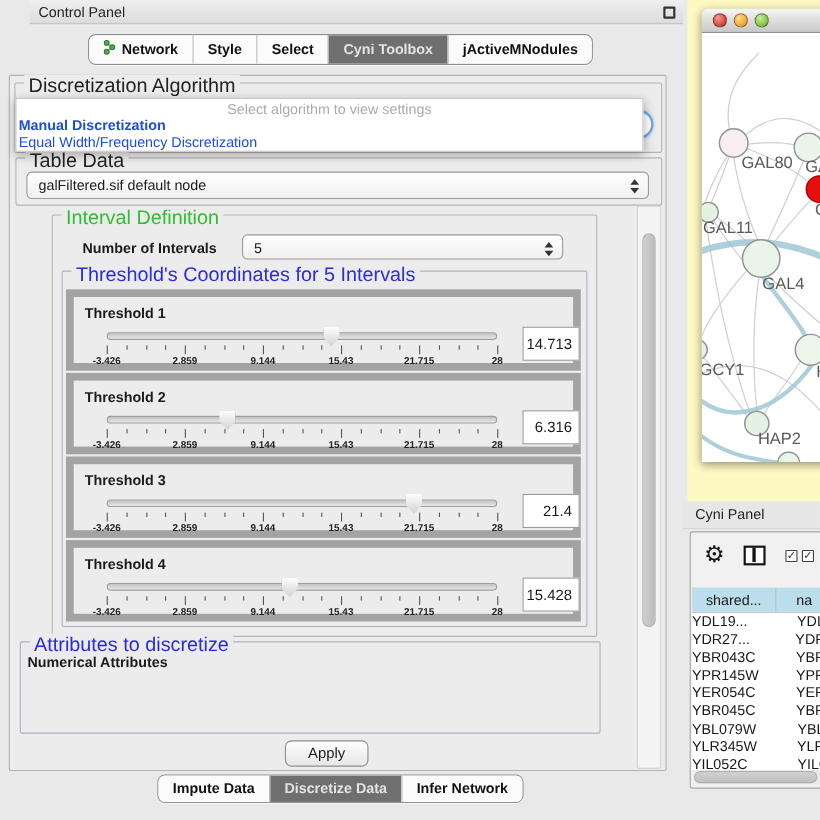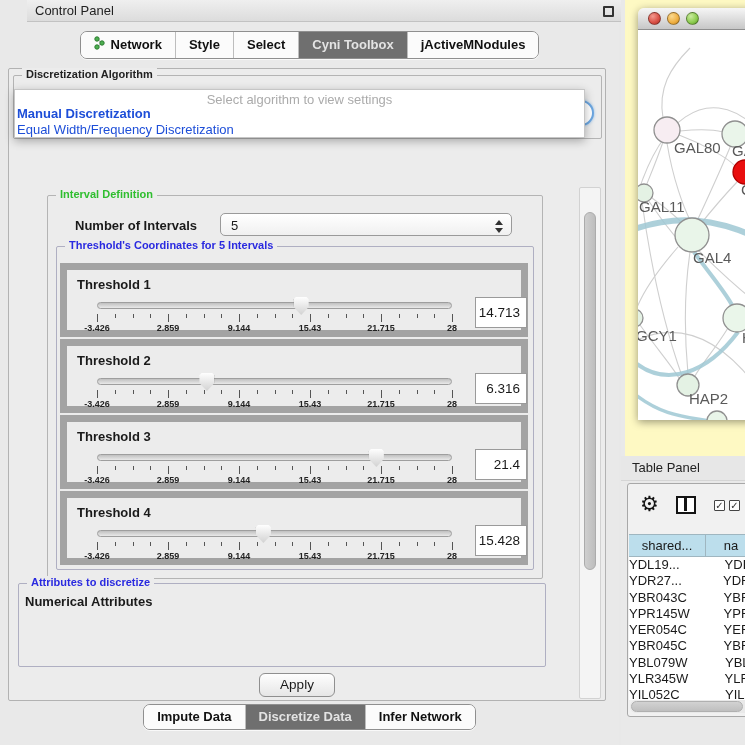--- a/index.html
+++ b/index.html
@@ -24,21 +24,21 @@
   .seg.sel { background:#6F6F6F; color:#E3E3E3; }
   #top-tabbar { top:31px; }
   #bottom-tabbar { top:704px; }
 
   
   #content-box { position:absolute; left:8px; top:68px; width:598px; height:633px;
     border:1px solid #B2B2B2; border-radius:2px; background:#ECECEC; }
 
   .titled { position:absolute; border:1px solid #B4B4B4; border-radius:2px; }
   .titled > .t-title { position:absolute; top:-8px; left:8px; background:#ECECEC; padding:0 4px;
-    font-size:11px; white-space:nowrap;font-weight:bold; }
+    font-size:18px; white-space:nowrap; }
   .t-green { color:#2FBE2F; }
   .t-blue  { color:#2A2AE0; }
   .t-dark  { color:#222; }
 
   
   #algo-panel { left:4px; top:6px; width:589px; height:64px; }
   #algo-combo { position:absolute; left:8px; top:24px; width:572px; height:26px; background:#FFF;
     border:2px solid #6CA6E0; border-radius:13px; box-shadow:0 0 3px #8CBCE8; }
   #algo-combo .spin { position:absolute; right:9px; top:4px; }
 
@@ -187,20 +187,30 @@
     </div>
 
     <div id="algo-popup">
       <div class="prompt">Select algorithm to view settings</div>
       <div id="popup-options">
           <div class="opt" style="top: 16px; font-weight: bold;">Manual Discretization</div>
           <div class="opt" style="top: 32px; font-weight: normal;">Equal Width/Frequency Discretization</div>
         </div>
     </div>
 
+    <div id="tabledata-panel" class="titled">
+      <span class="t-title t-dark">Table Data</span>
+      <div id="tabledata-combo" class="combo">
+        <span class="c-label">galFiltered.sif default node</span>
+        <span class="spin">
+            <span class="a up"></span>
+            <span class="a dn"></span>
+          </span>
+      </div>
+    </div>
 
     <div id="scrollpane">
 
       <div id="interval-panel" class="titled">
         <span class="t-title t-green">Interval Definition</span>
         <span id="noi-label">Number of Intervals</span>
         <div id="noi-combo" class="combo">
           <span class="c-label">5</span>
           <span class="spin">
               <span class="a up"></span>
@@ -445,21 +455,21 @@
               <circle cx="50" cy="355" r="11" fill="#E4F2E4" stroke="#909090" stroke-width="1.3"></circle>
               <text x="51" y="374" font-size="15" fill="#5A5A5A" font-family="&quot;Liberation Sans&quot;, sans-serif">HAP2</text>
               <circle cx="79" cy="391" r="10" fill="#E9F5E9" stroke="#909090" stroke-width="1.3"></circle>
             </g>
         </svg>
       </div>
     </div>
   </div>
 
   <div id="tp-titlebar">
-    <span>Table Panel</span>
+    <span>Cyni Panel</span>
   </div>
 
   <div id="tp-box">
     <span id="gear-icon">⚙</span>
     <span id="columns-icon"></span>
     <span class="check-icon" style="left:86px">✓</span>
     <span class="check-icon" style="left:101px">✓</span>
     <div id="tp-grid">
       <div id="tp-header">
           <div class="hc" style="width: 91px;">shared...</div>

